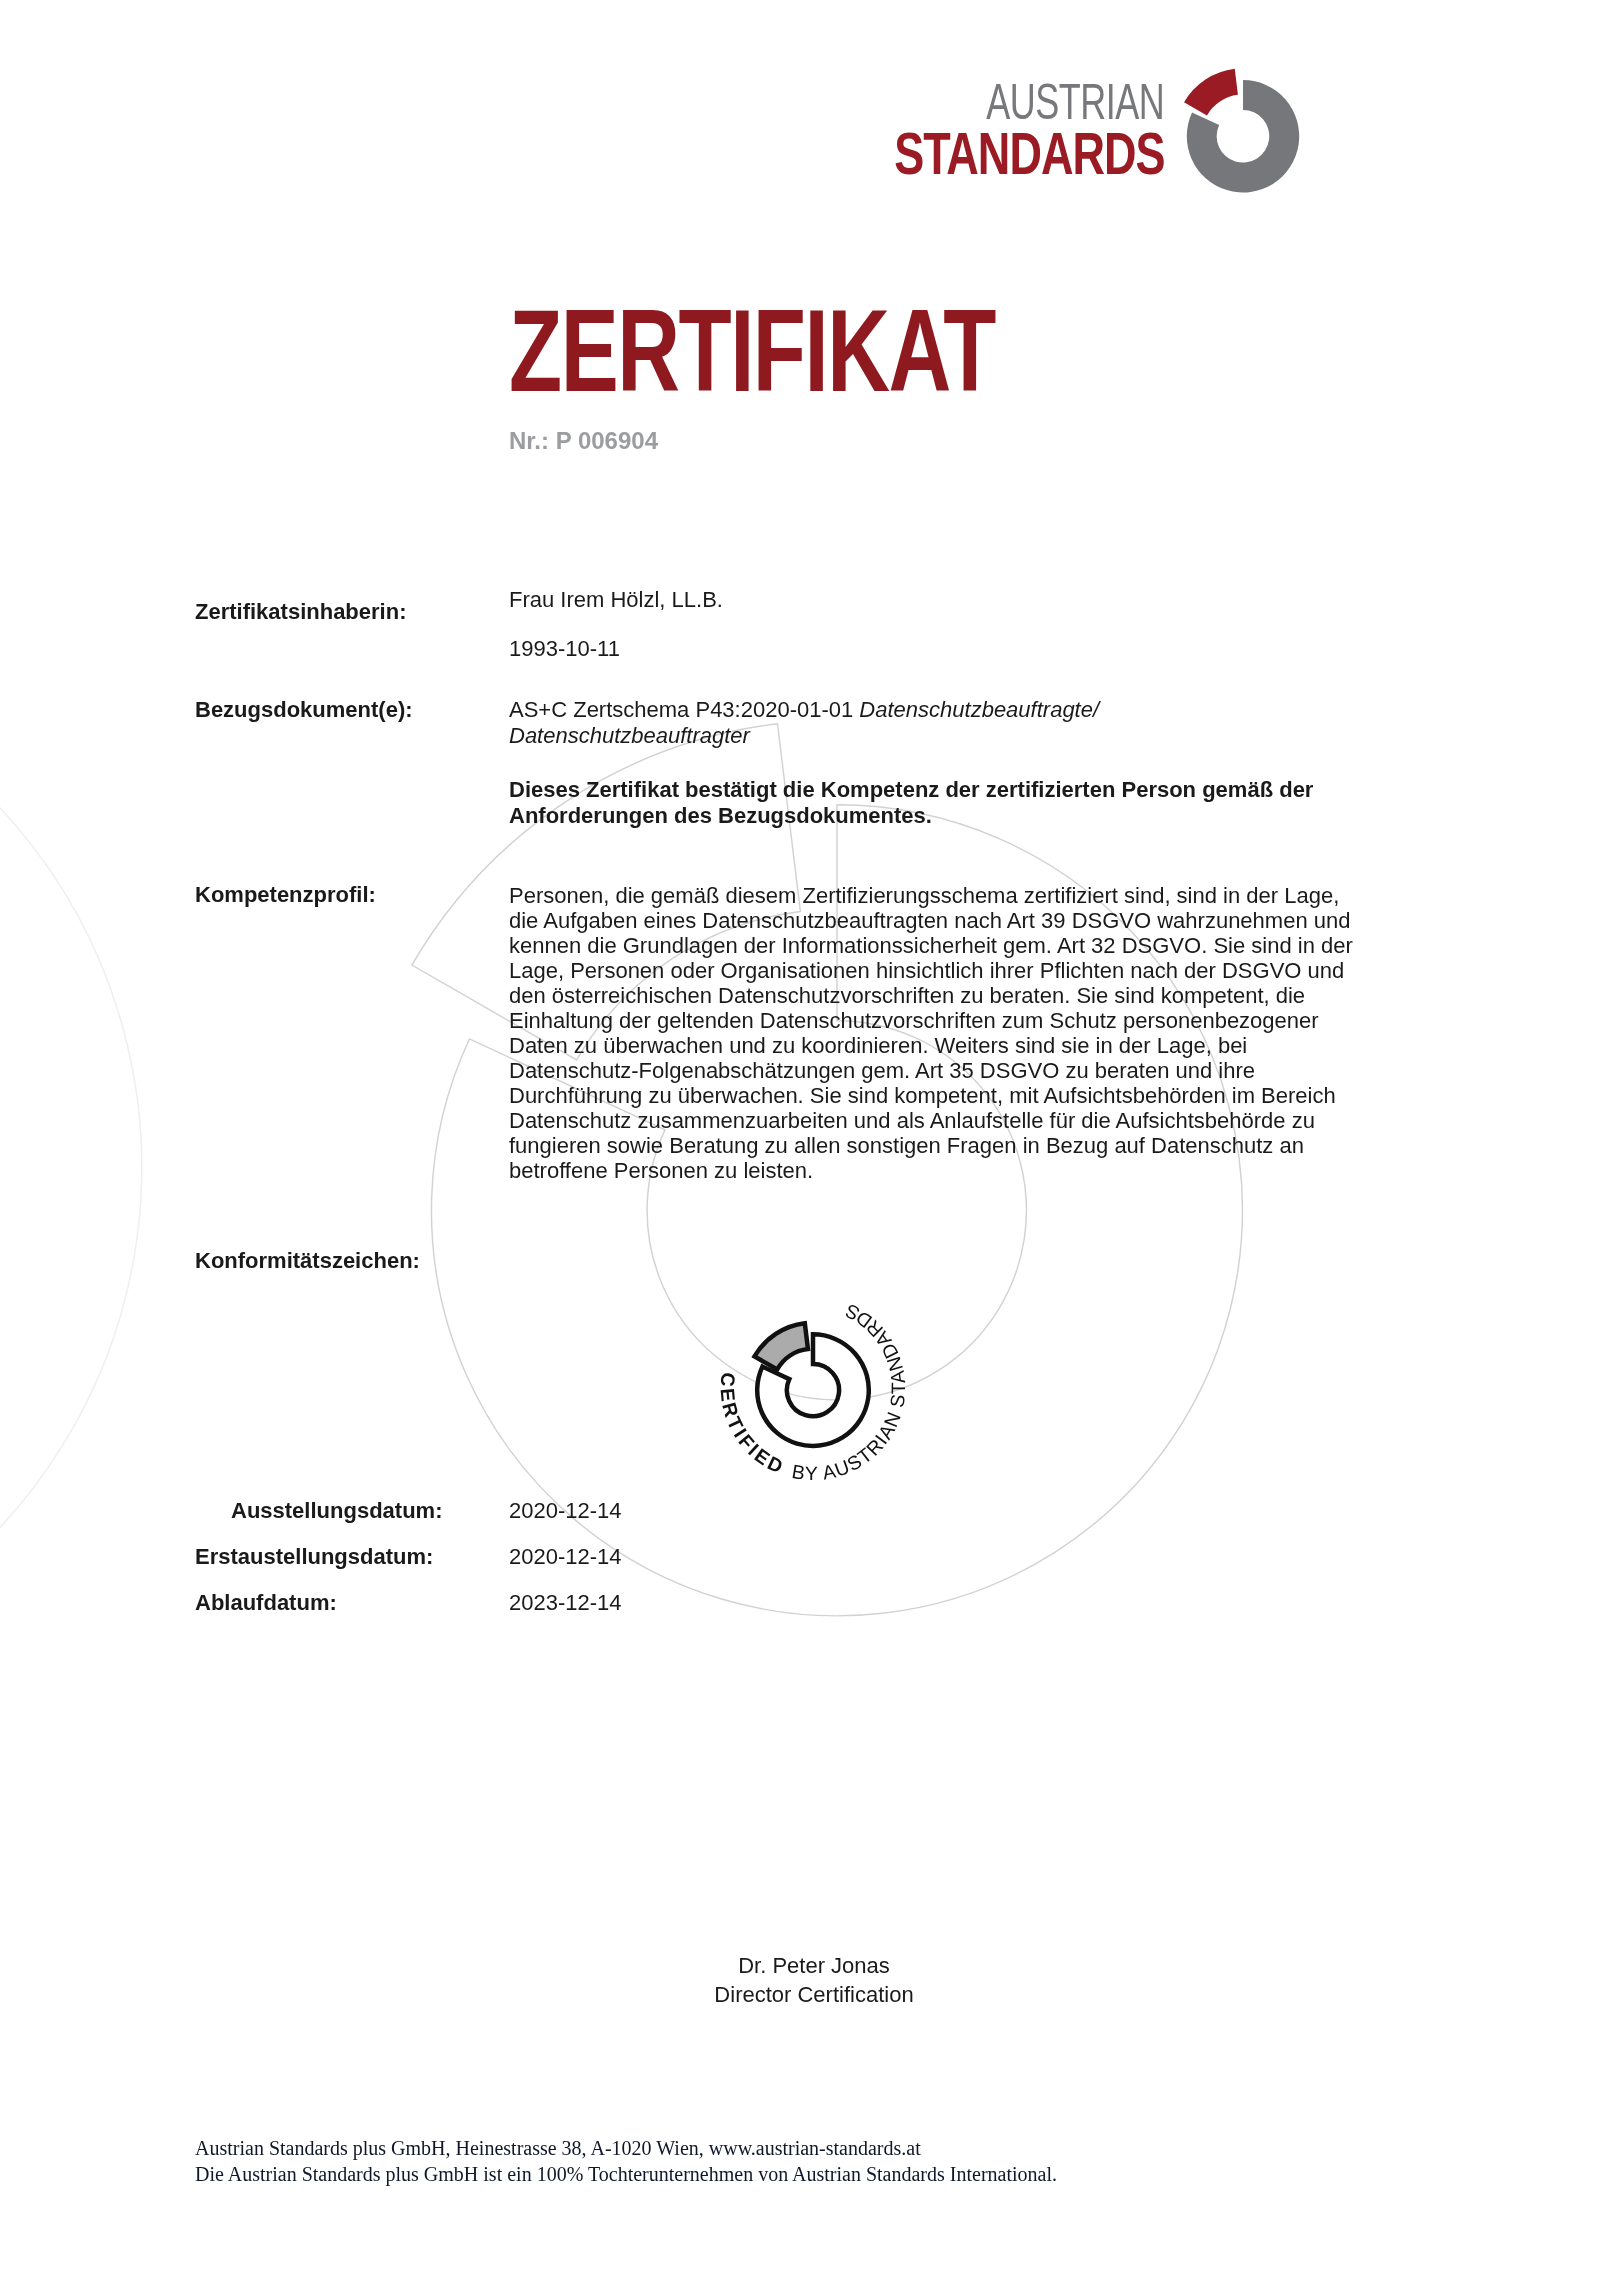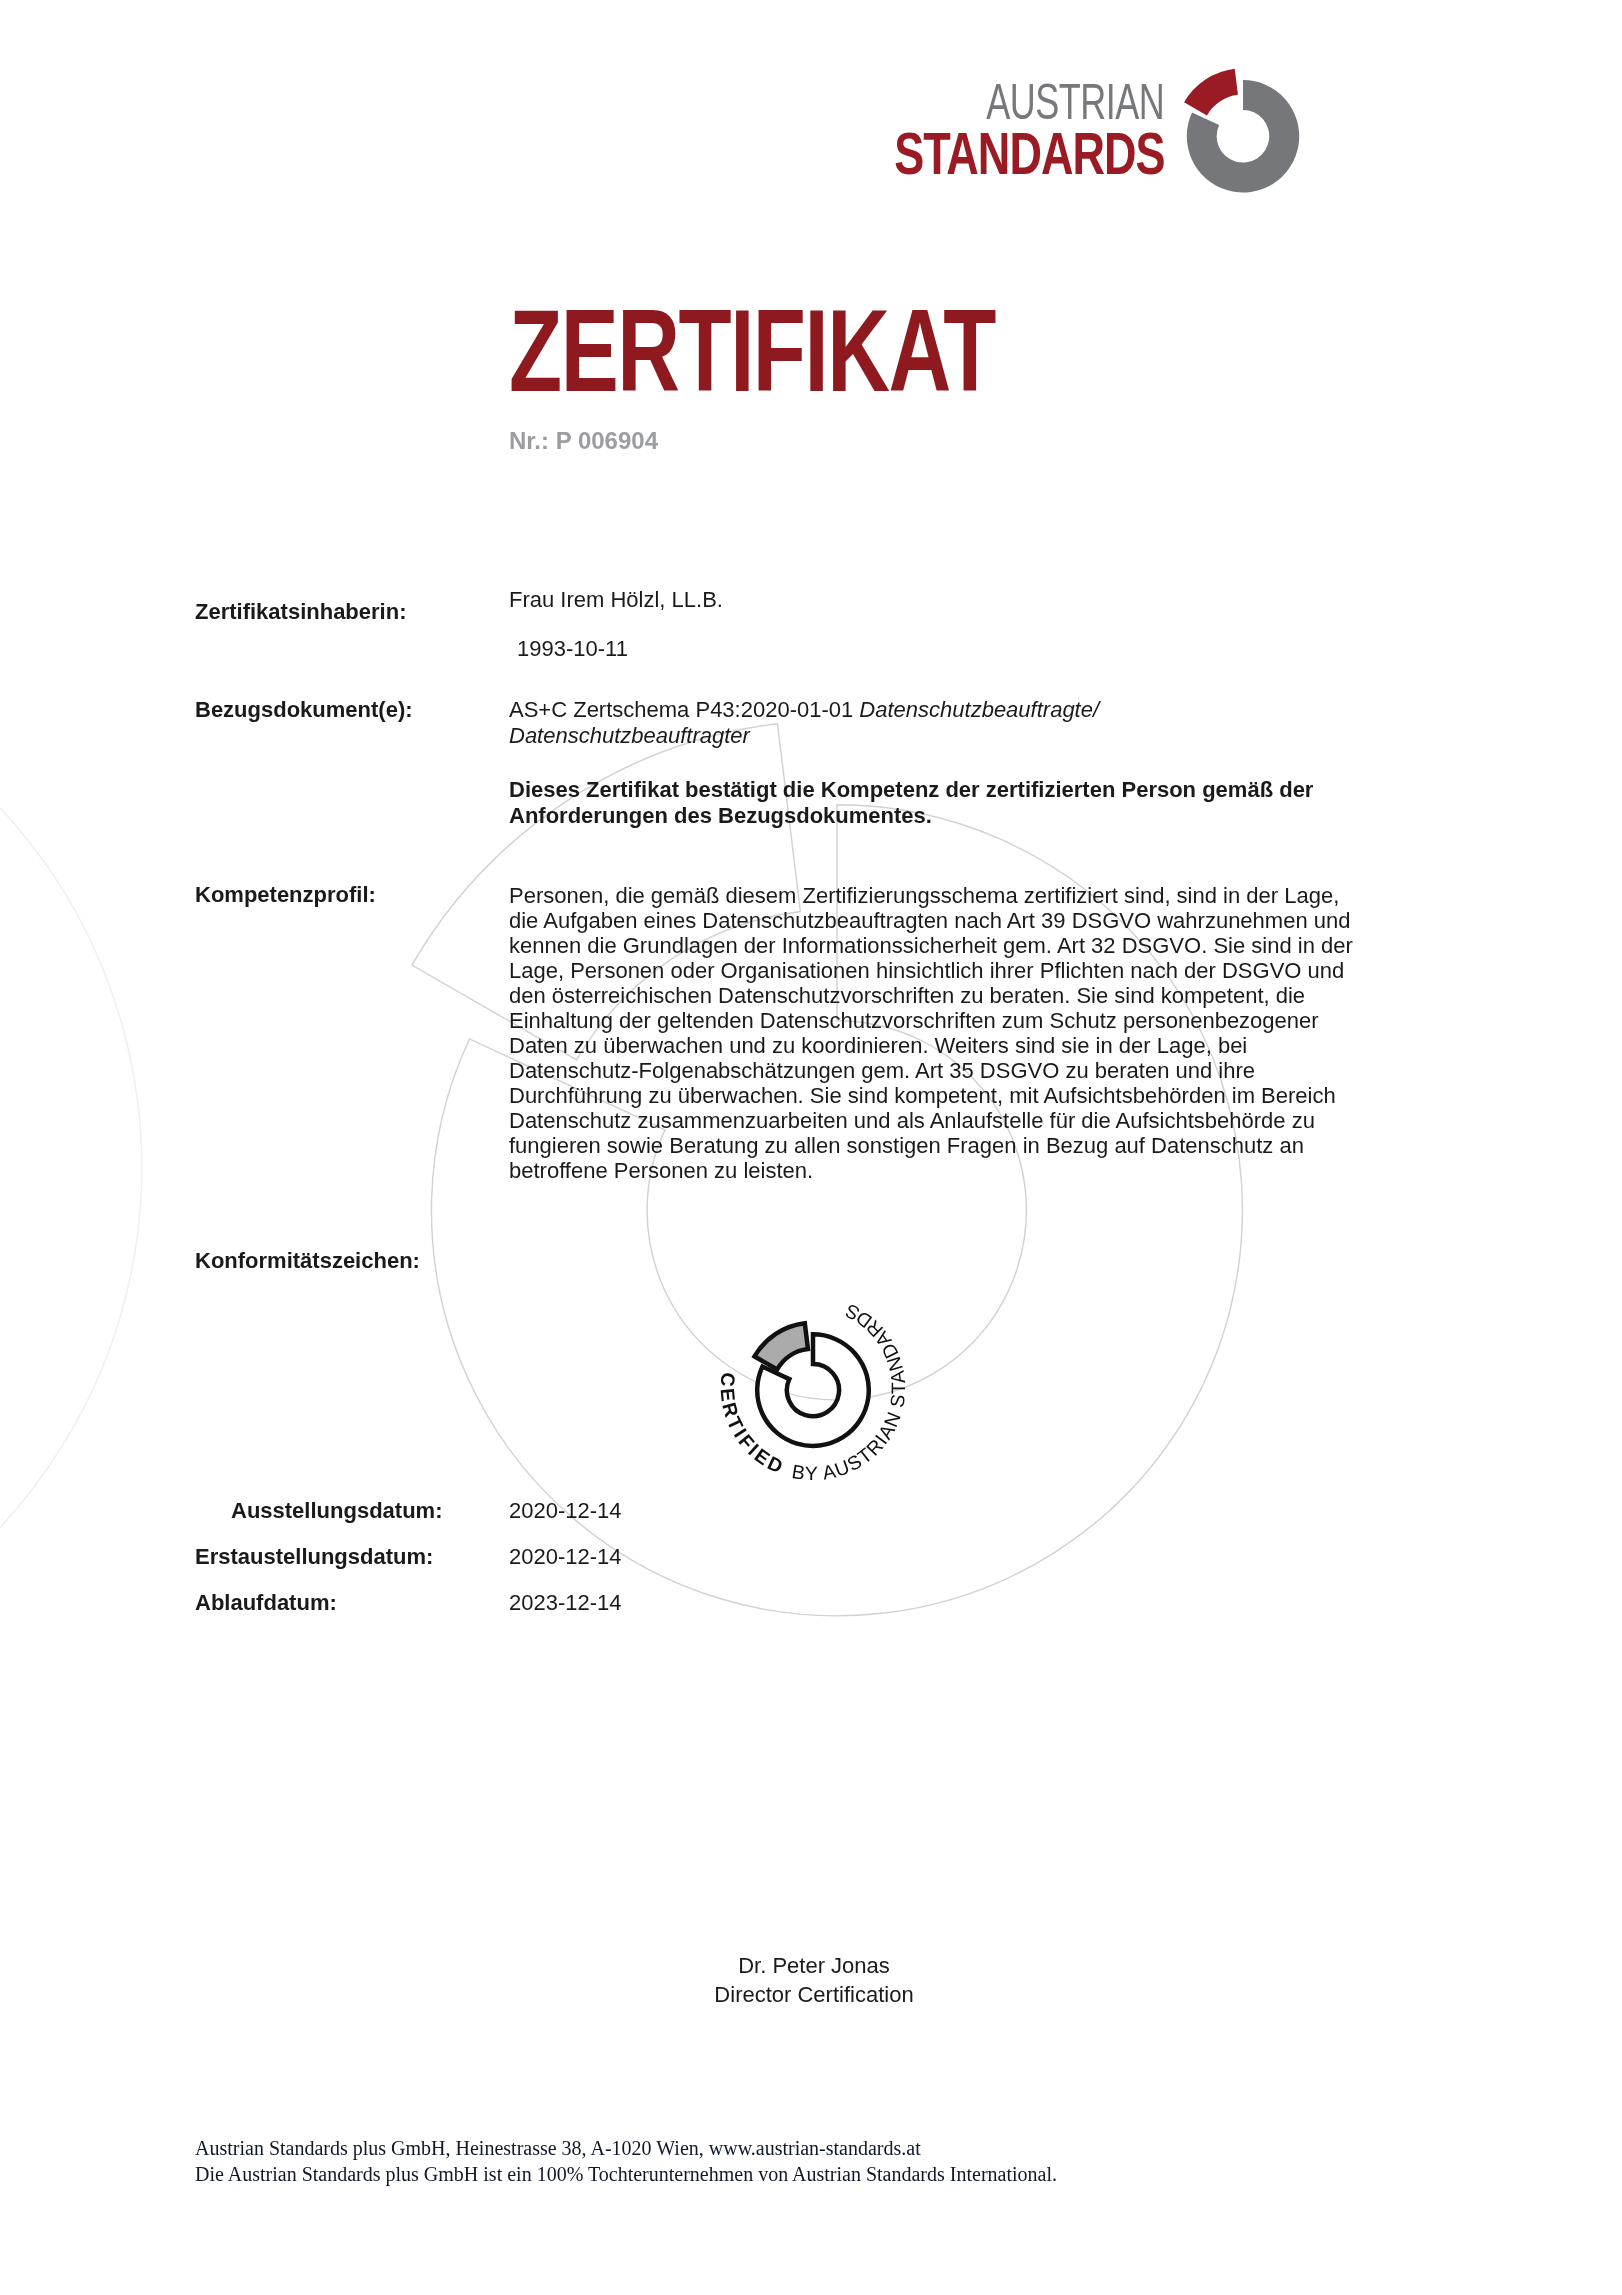--- a/index.html
+++ b/index.html
@@ -81,21 +81,21 @@
       <path class="wedge" d="M 35 70.5 A 75 75 0 0 1 90.9 33.6 L 94.4 62.3 A 46 46 0 0 0 60.2 85 Z"></path>
     </svg>
   </div>
 
   <div class="abs doc-title">ZERTIFIKAT</div>
   <div class="abs cert-no">Nr.: P 006904</div>
 
 
   <div class="abs label" style="top:587px;margin-top:12px;">Zertifikatsinhaberin:</div>
   <div class="abs value" style="top:587px;">Frau Irem Hölzl, LL.B.</div>
-  <div class="abs value" style="top:636px;margin-left:8px;">1993-10-11</div>
+  <div class="abs value" style="top:636px;">1993-10-11</div>
 
   <div class="abs label" style="top:697px;">Bezugsdokument(e):</div>
   <div class="abs value pre" style="top:697px;"><span>AS+C Zertschema P43:2020-01-01 </span><span class="ital">Datenschutzbeauftragte/
 Datenschutzbeauftragter</span></div>
   <div class="abs value pre" style="top:777px;font-weight:bold;">Dieses Zertifikat bestätigt die Kompetenz der zertifizierten Person gemäß der
 Anforderungen des Bezugsdokumentes.</div>
 
   <div class="abs label" style="top:882px;">Kompetenzprofil:</div>
   <div class="abs value pre comp-text" style="top:883px;">Personen, die gemäß diesem Zertifizierungsschema zertifiziert sind, sind in der Lage,
 die Aufgaben eines Datenschutzbeauftragten nach Art 39 DSGVO wahrzunehmen und

